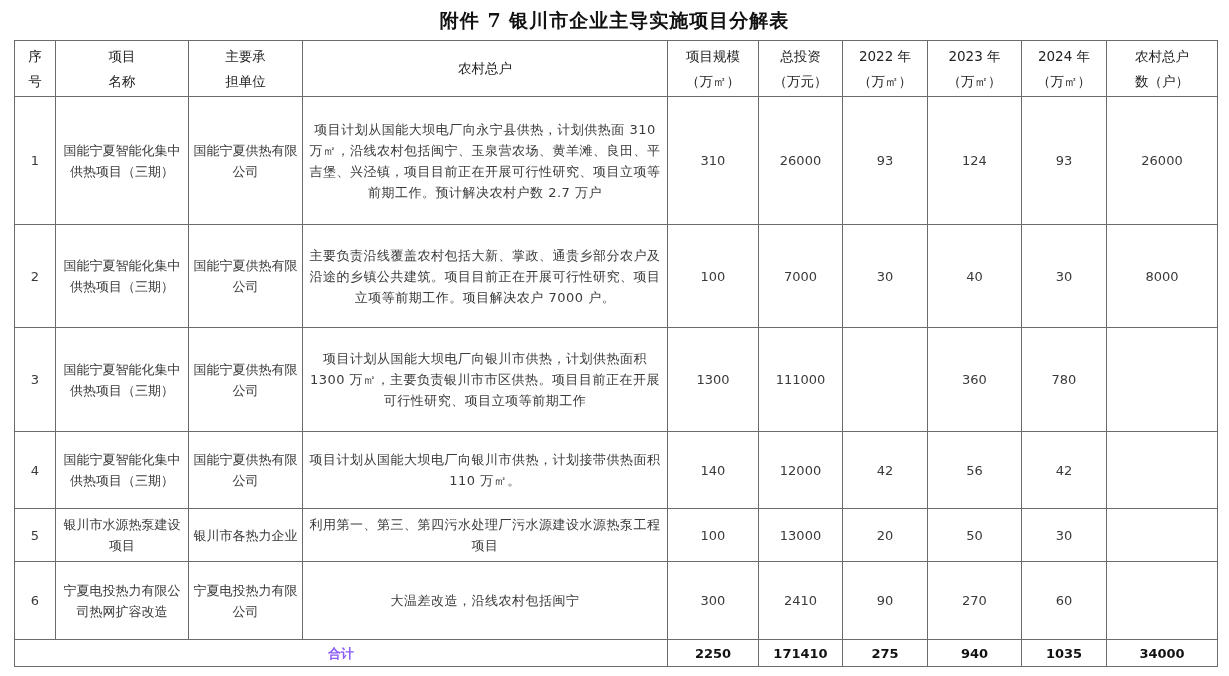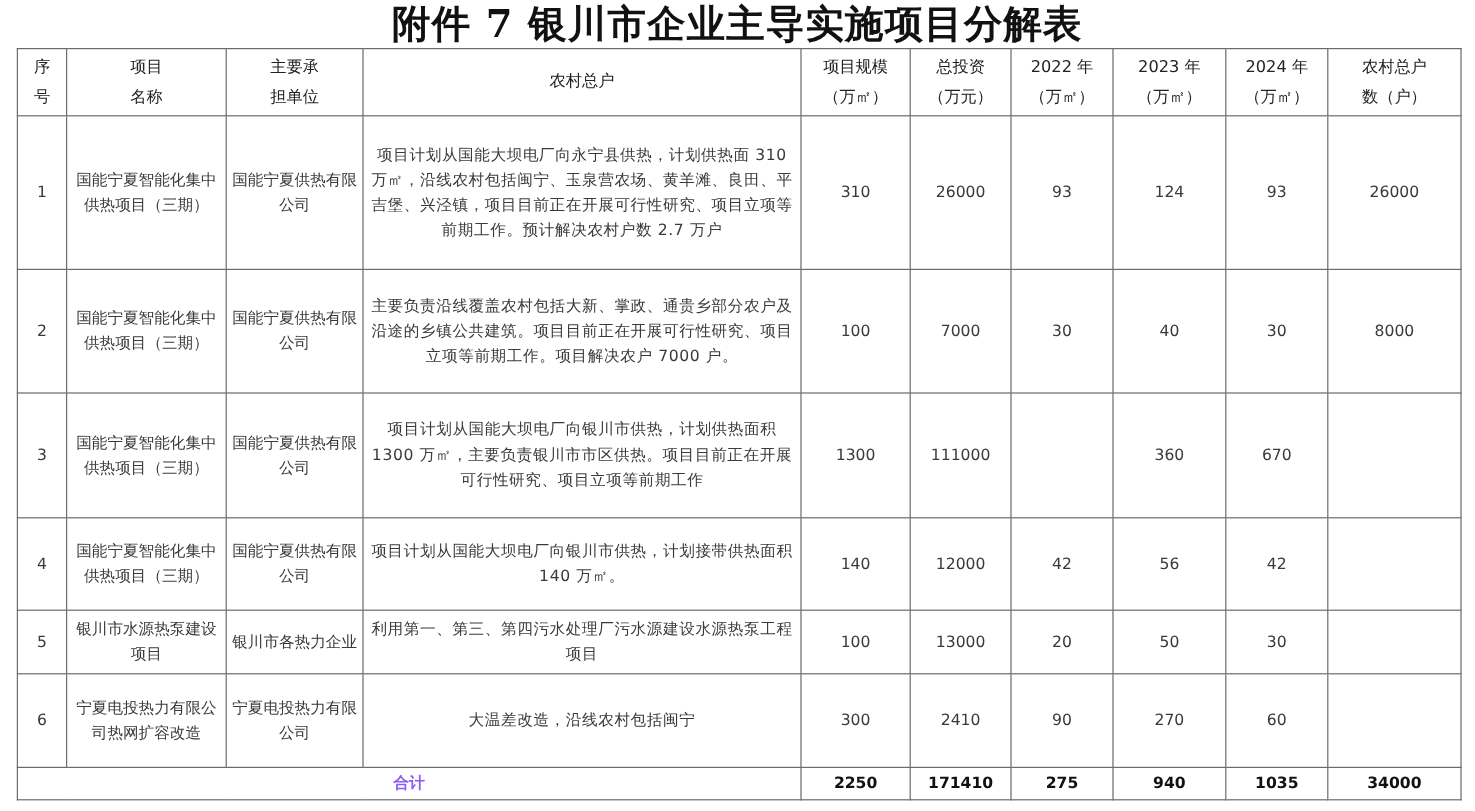--- a/index.html
+++ b/index.html
@@ -1,20 +1,20 @@
 <!DOCTYPE html>
 <html><head>
 <meta charset="utf-8">
 <style>
   html, body { margin: 0; padding: 0; background: #ffffff; }
   body { width: 1229px; height: 676px; position: relative; overflow: hidden;
          font-family: "DejaVu Serif", "Liberation Serif", serif; color: #333; }
   .title { position: absolute; left: 0; top: 2px; width: 1229px; text-align: center;
            font-family: "DejaVu Serif", "Liberation Serif", serif; font-weight: bold;
-           font-size: 32px; letter-spacing: 1px; color: #111; line-height: 36px; }
+           font-size: 19px; letter-spacing: 1px; color: #111; line-height: 36px; }
   table.main { position: absolute; left: 14px; top: 40px; border-collapse: collapse;
                table-layout: fixed; width: 1203px; }
   table.main td, table.main th { border: 1.2px solid #6b6b6b; padding: 0 4px;
                text-align: center; vertical-align: middle; font-weight: normal;
                font-size: 13px; line-height: 21px; color: #3a3a3a;
                font-family: "DejaVu Sans", "Liberation Sans", sans-serif; }
   table.main th { font-size: 13.5px; line-height: 25px; color: #222; }
   td.num { font-family: "Liberation Serif", "DejaVu Serif", serif; font-size: 14.5px; color: #444; }
   td.desc { padding: 0 6px; letter-spacing: 0.5px; }
   tr.total td { color: #8b5cf6; font-weight: bold; }
@@ -109,28 +109,28 @@
     </tr>
     <tr style="height:104px">
       <td class="num">3</td>
       <td>国能宁夏智能化集中供热项目（三期）</td>
       <td>国能宁夏供热有限公司</td>
       <td class="desc">项目计划从国能大坝电厂向银川市供热，计划供热面积 1300 万㎡，主要负责银川市市区供热。项目目前正在开展可行性研究、项目立项等前期工作</td>
       <td class="num">1300</td>
       <td class="num">111000</td>
       <td class="num"></td>
       <td class="num">360</td>
-      <td class="num">670</td>
+      <td class="num">780</td>
       <td class="num"></td>
     </tr>
     <tr style="height:77px">
       <td class="num">4</td>
       <td>国能宁夏智能化集中供热项目（三期）</td>
       <td>国能宁夏供热有限公司</td>
-      <td class="desc">项目计划从国能大坝电厂向银川市供热，计划接带供热面积 140 万㎡。</td>
+      <td class="desc">项目计划从国能大坝电厂向银川市供热，计划接带供热面积 110 万㎡。</td>
       <td class="num">140</td>
       <td class="num">12000</td>
       <td class="num">42</td>
       <td class="num">56</td>
       <td class="num">42</td>
       <td class="num"></td>
     </tr>
     <tr style="height:53px">
       <td class="num">5</td>
       <td>银川市水源热泵建设项目</td>

